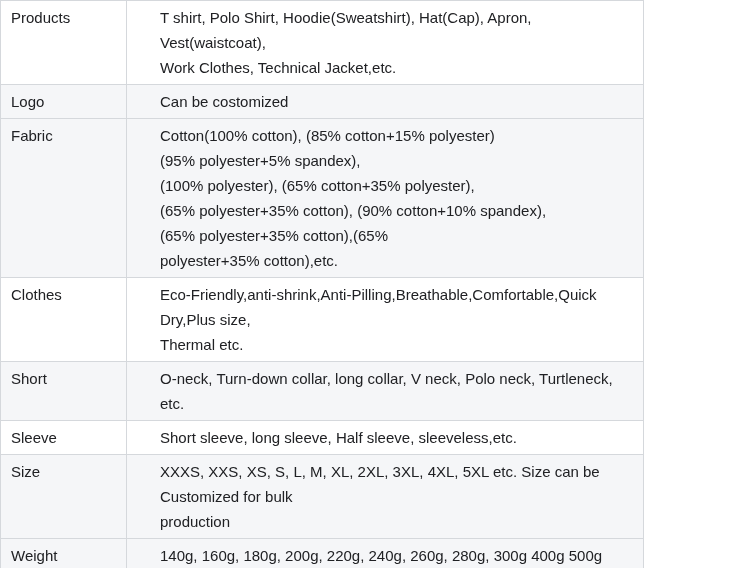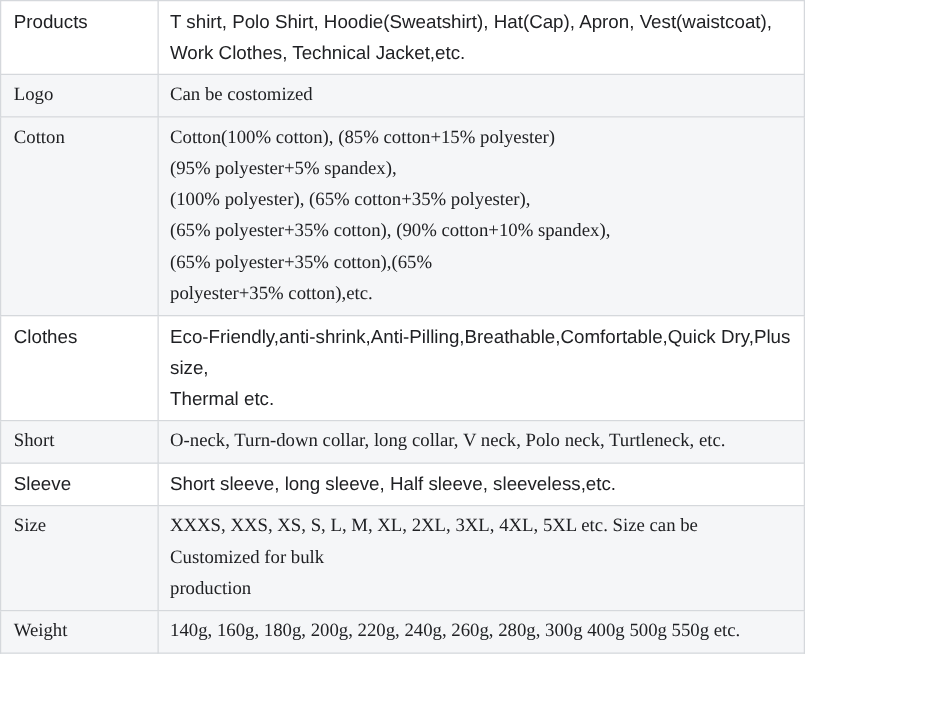--- a/index.html
+++ b/index.html
@@ -24,45 +24,44 @@
   table.spec td{
     border:1px solid var(--border);
     vertical-align:top;
     line-height:25px;
   }
   td.label{
     width:126px;
     padding:4px 8px 4px 10px;
   }
   td.value{
-    padding:4px 10px 4px 9px;
+    padding:4px 10px 4px 33px;
     white-space:pre-line;
     margin-top:16px;
   }
   tr.stripe td{
     background:var(--stripe);
-    font-family:Liberation Serif, serif;
   }
 </style>
 </head>
 <body>
 
 <table class="spec">
   <tbody>
     <tr>
       <td class="label">Products</td>
       <td class="value">T shirt, Polo Shirt, Hoodie(Sweatshirt), Hat(Cap), Apron, Vest(waistcoat),
 Work Clothes, Technical Jacket,etc.</td>
     </tr>
     <tr class="stripe">
       <td class="label">Logo</td>
       <td class="value">Can be costomized</td>
     </tr>
     <tr class="stripe">
-      <td class="label">Cotton</td>
+      <td class="label">Fabric</td>
       <td class="value">Cotton(100% cotton), (85% cotton+15% polyester)
 (95% polyester+5% spandex),
 (100% polyester), (65% cotton+35% polyester),
 (65% polyester+35% cotton), (90% cotton+10% spandex),
 (65% polyester+35% cotton),(65%
 polyester+35% cotton),etc.</td>
     </tr>
     <tr>
       <td class="label">Clothes</td>
       <td class="value">Eco-Friendly,anti-shrink,Anti-Pilling,Breathable,Comfortable,Quick Dry,Plus size,

